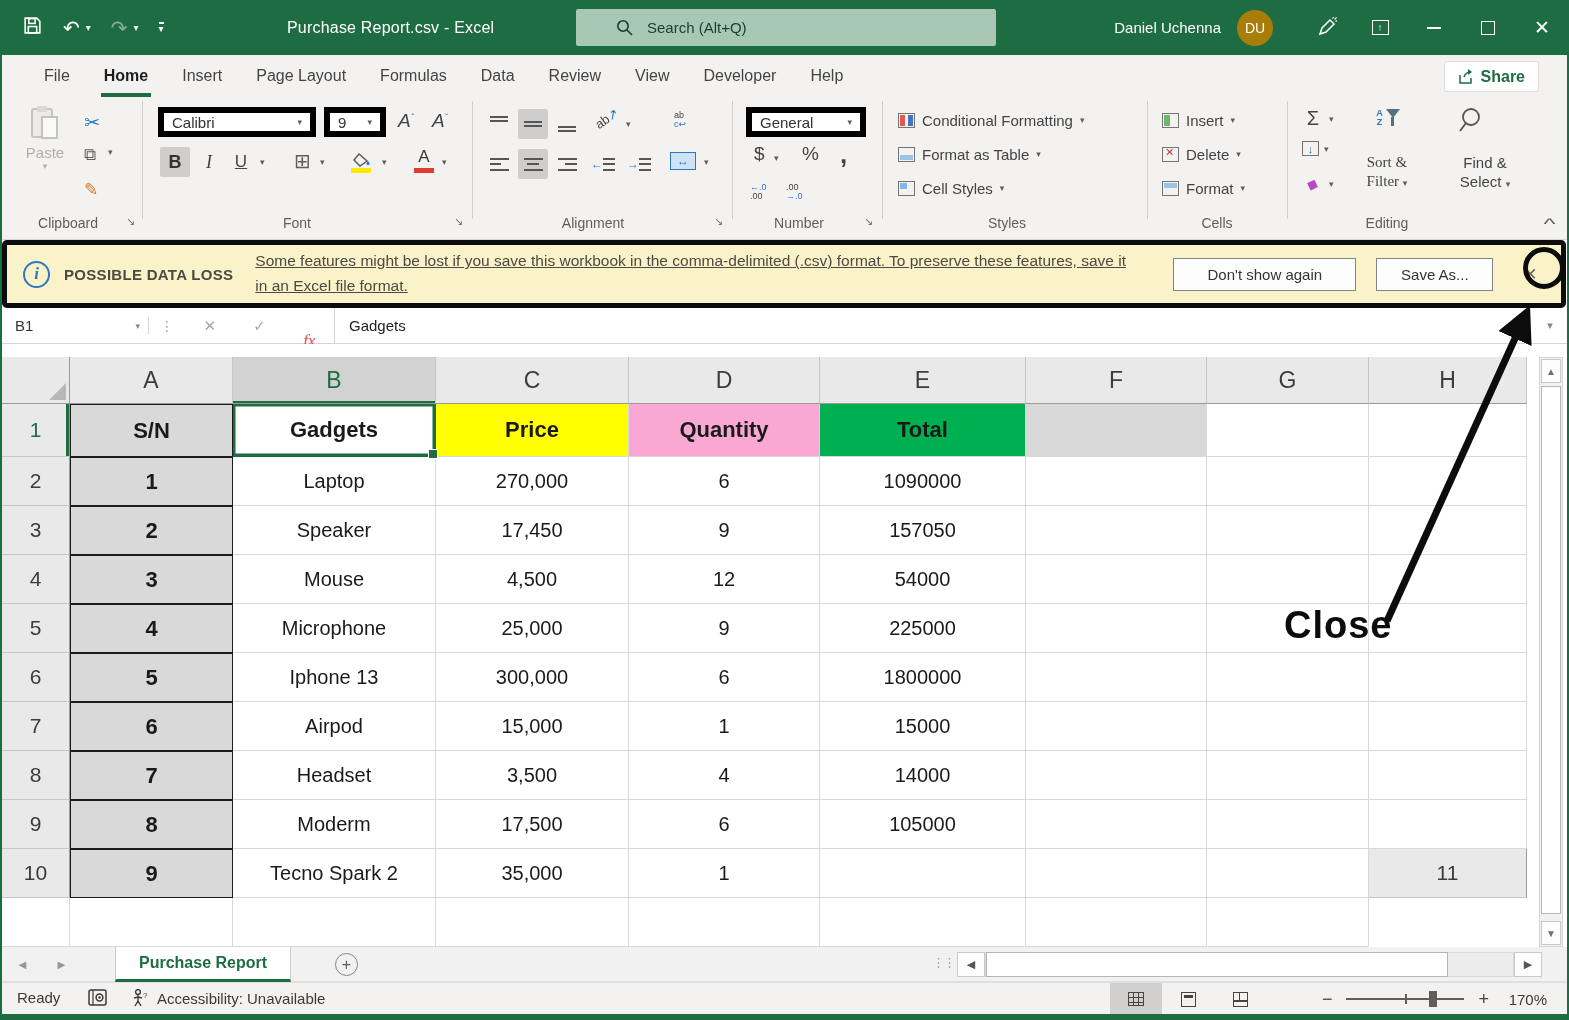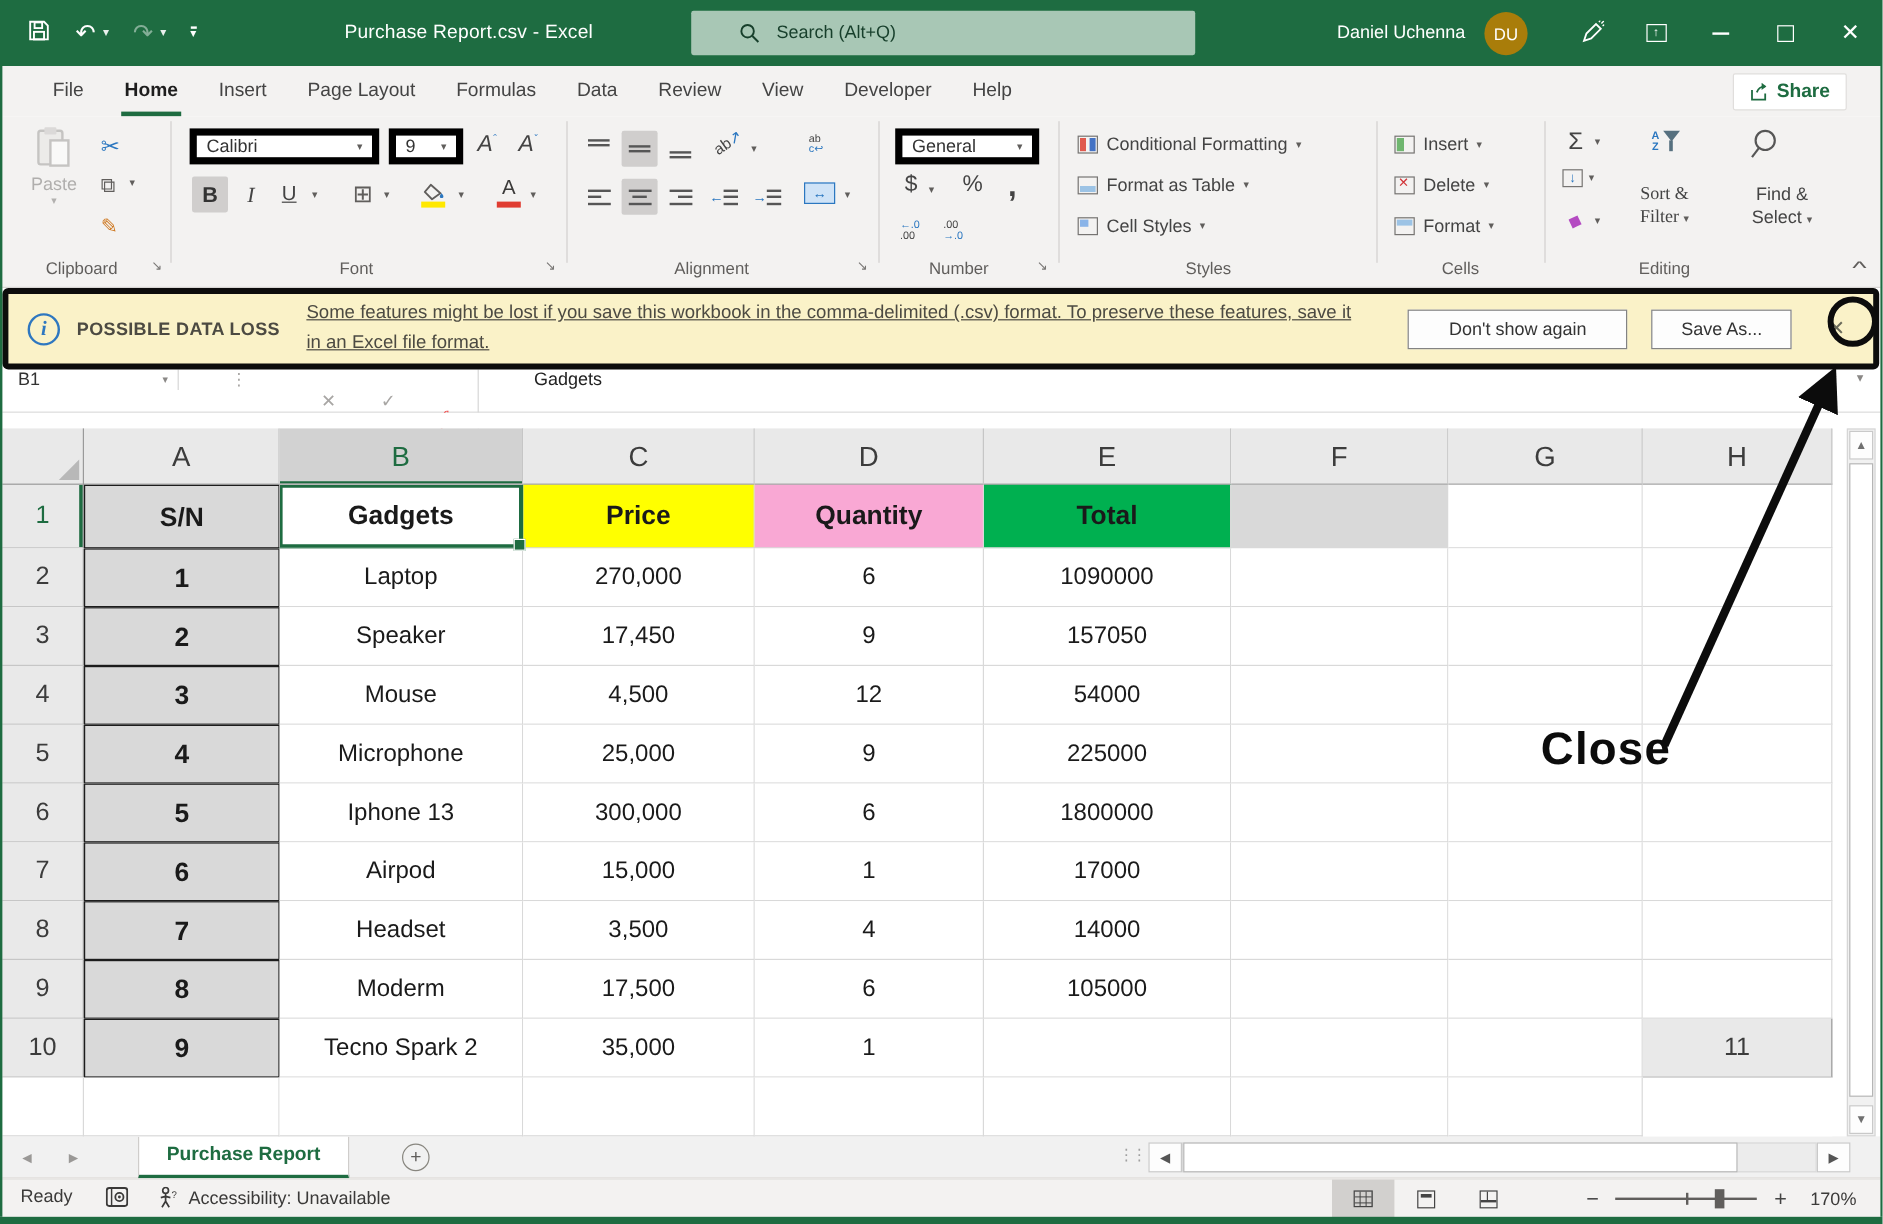--- a/index.html
+++ b/index.html
@@ -83,21 +83,21 @@
   .binfo { width:27px; height:27px; border-radius:50%; border:2.5px solid #2e77c0; color:#2e77c0; font-family:"Liberation Serif",serif; font-style:italic; font-weight:bold; font-size:17px; display:flex; align-items:center; justify-content:center; margin:0 14px 0 16px; flex:0 0 auto; }
   .blabel { font-weight:bold; font-size:15px; color:#4c4a42; letter-spacing:.3px; flex:0 0 auto; margin-right:22px; }
   .bmsg { font-size:15.5px; color:#4c4a42; text-decoration:underline; width:880px; line-height:1.6; flex:0 0 auto; }
   .bbtn { height:33px; border:1px solid #838383; background:#fdfdfd; font-size:15px; color:#333; display:flex; align-items:center; justify-content:center; padding:0 17px; flex:0 0 auto; font-family:inherit; }
   .bbtn.b1 { margin-left:38px; min-width:183px; }
   .bbtn.b2 { margin-left:20px; min-width:117px; }
   .bx { margin-left:30px; font-size:17px; color:#6a6a5a; flex:0 0 auto; }
   .xcircle { position:absolute; left:1523px; top:247px; width:42px; height:42px; border:5px solid #0c0c0c; border-radius:50%; z-index:60; }
 
   
-  .fbar { position:absolute; left:2px; top:308px; width:1565px; height:36px; background:#fff; border-bottom:1px solid #d6d6d6; display:flex; align-items:flex-start; font-size:15px; color:#333;gap:32px; }
+  .fbar { position:absolute; left:2px; top:308px; width:1565px; height:36px; background:#fff; border-bottom:1px solid #d6d6d6; display:flex; align-items:center; font-size:15px; color:#333; }
   .namebox { width:147px; display:flex; align-items:center; padding-left:13px; border-right:1px solid #d6d6d6; }
   .namebox .chev { margin-left:auto; margin-right:8px; color:#8a8886; }
   .fdots { width:36px; display:flex; align-items:center; justify-content:center; color:#a8a6a4; font-size:14px; }
   .fbtns { width:150px; display:flex; align-items:center; justify-content:space-around; border-right:1px solid #d6d6d6; color:#a8a6a4; }
   .fbtns .fx { font-family:"Liberation Serif",serif; font-style:italic; font-size:17px; color:#ef4444;margin-top:31px; }
   .fcontent { flex:1; display:flex; align-items:center; padding-left:14px; color:#222; }
   .fchev { width:34px; display:flex; align-items:center; justify-content:center; color:#8a8886; font-size:11px; }
   .gapband { position:absolute; left:2px; top:344px; width:1565px; height:13px; background:#fff; }
 
   
@@ -541,21 +541,21 @@
       <div class="cell">6</div>
       <div class="cell">1800000</div>
       <div class="cell"></div>
       <div class="cell"></div>
       <div class="cell"></div>
       <div class="rh">7</div>
       <div class="cell acol" style="background: rgb(217, 217, 217);">6</div>
       <div class="cell">Airpod</div>
       <div class="cell">15,000</div>
       <div class="cell">1</div>
-      <div class="cell">17000</div>
+      <div class="cell">15000</div>
       <div class="cell"></div>
       <div class="cell"></div>
       <div class="cell"></div>
       <div class="rh">8</div>
       <div class="cell acol" style="background: rgb(217, 217, 217);">7</div>
       <div class="cell">Headset</div>
       <div class="cell">3,500</div>
       <div class="cell">4</div>
       <div class="cell">14000</div>
       <div class="cell"></div>

